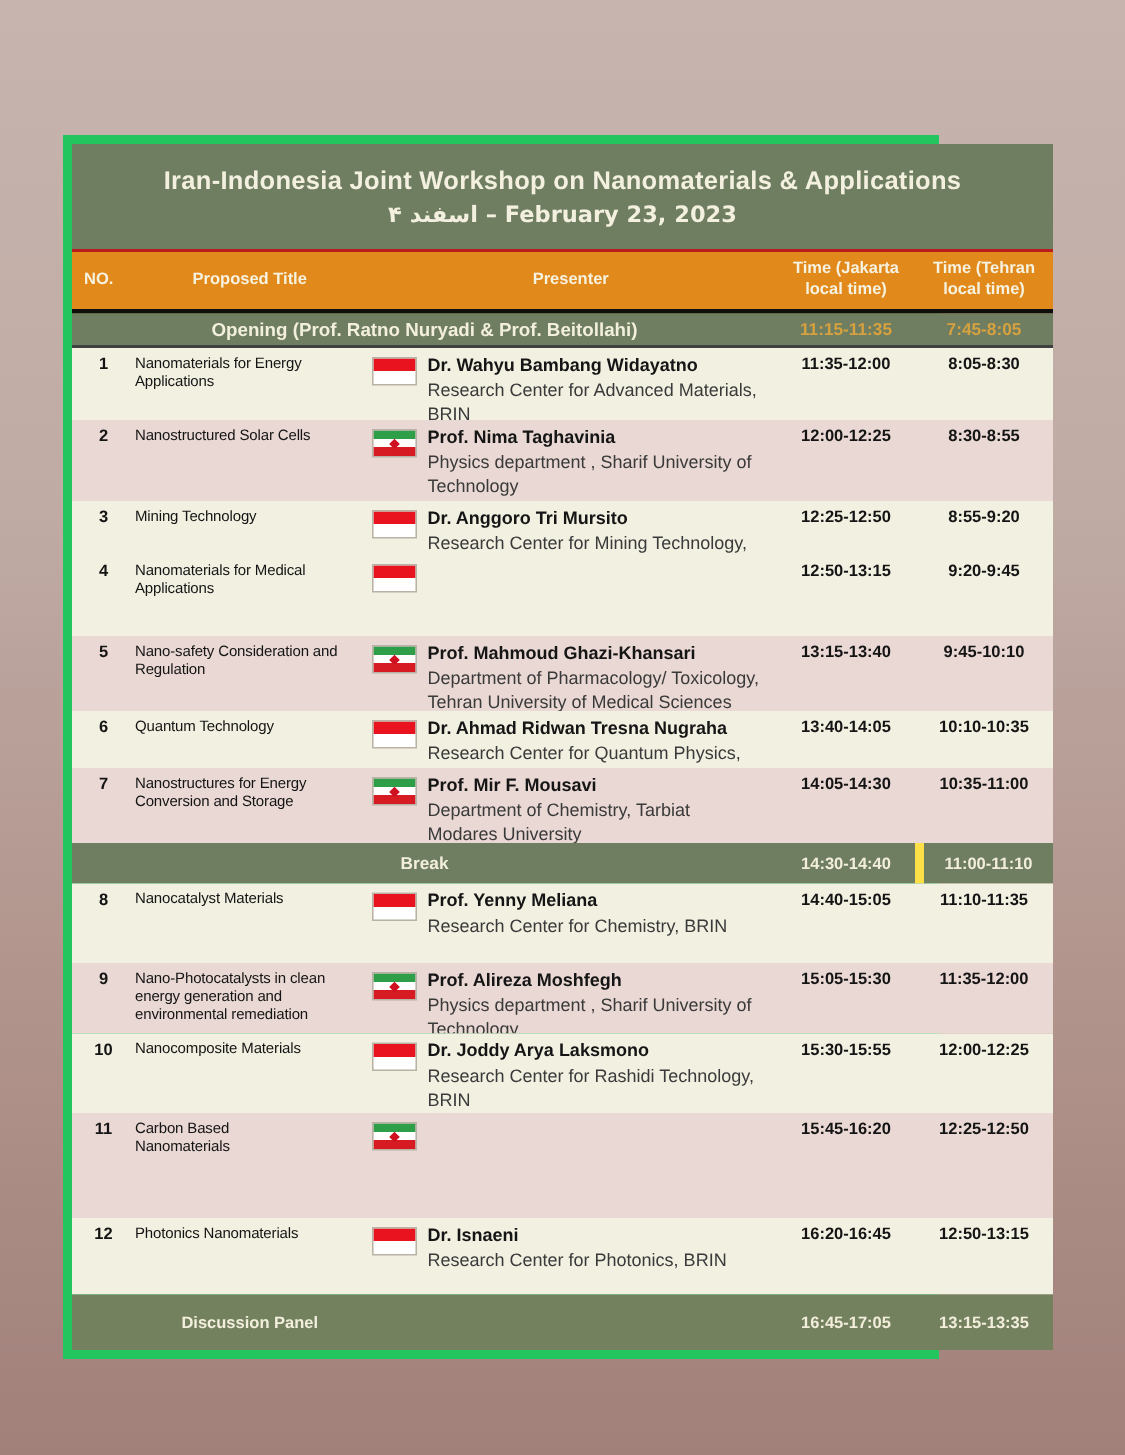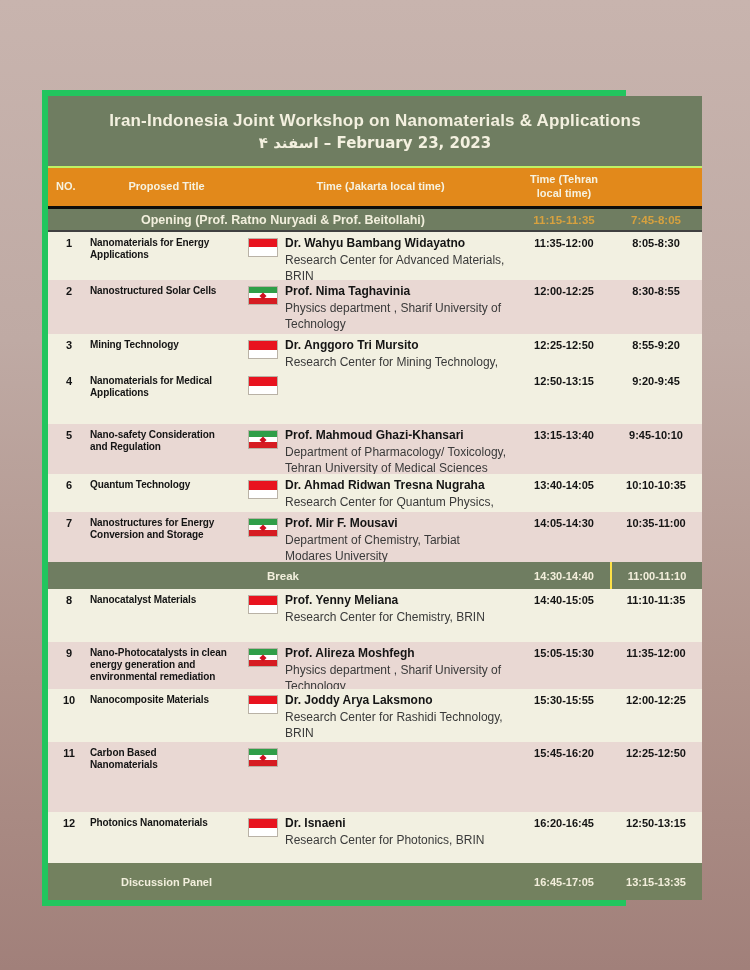--- a/index.html
+++ b/index.html
@@ -22,81 +22,82 @@
   }
   .main-title{font-size:17px;font-weight:bold;letter-spacing:.2px;}
   .sub-title{font-size:15px;font-weight:bold;font-family:"DejaVu Sans",sans-serif;text-align:right;}
 
   
   .grid{display:grid;grid-template-columns:42px 153px 275px 92px 92px;box-sizing:border-box;}
 
   
   .header-row{
     height:43px;background:#e2891b;color:#f6f2e0;font-weight:bold;font-size:11px;
-    border-top:2px solid #bef264;border-bottom:3px solid #0e0e0c;
+    border-top:2px solid #b91c1c;border-bottom:3px solid #0e0e0c;
     align-items:center;line-height:1.25;
   }
   .header-row .h-no{padding-left:8px;text-align:left;}
   .header-row .h-c{text-align:center;padding:0 5px;}
 
   
   .opening-row{
     height:23px;background:#6f7d61;border-bottom:2px solid #404040;
     align-items:center;
   }
   .opening-row .o-label{grid-column:1/4;text-align:center;color:#f2efdd;font-weight:bold;font-size:12.5px;}
   .opening-row .o-time{text-align:center;color:#d6a13f;font-weight:bold;font-size:11.5px;}
 
   
   .session-row{padding-top:5px;align-items:start;overflow:hidden;}
   .bg-cream{background:#f2f0e1;}
   .bg-pink{background:#e9d8d3;}
   .s-no{text-align:center;font-weight:bold;font-size:11px;color:#141414;}
-  .s-title{font-weight:bold;font-size:10px;line-height:1.22;color:#141414;padding-right:12px;letter-spacing:-.1px;}
+  .s-title{font-weight:normal;font-size:10px;line-height:1.22;color:#141414;padding-right:12px;letter-spacing:-.1px;}
   .s-title.narrow{max-width:100px;}
   .s-pres{display:flex;gap:7px;padding-left:5px;padding-right:10px;}
   .p-name{font-weight:bold;font-size:12px;color:#151515;line-height:1.1;}
   .p-aff{font-size:12px;color:#3a3a3a;line-height:1.35;margin-top:2px;}
   .s-time{text-align:center;font-weight:bold;font-size:11px;color:#141414;}
 
   
   .flag{flex:none;width:30px;height:19px;box-sizing:border-box;border:1px solid #b9b2a6;position:relative;margin-top:1px;}
   .flag.indonesia{background:linear-gradient(180deg,#e8131f 0%,#e8131f 50%,#ffffff 50%,#ffffff 100%);}
   .flag.iran{background:linear-gradient(180deg,#2f9e48 0%,#2f9e48 33%,#ffffff 33%,#ffffff 66%,#d61c22 66%,#d61c22 100%);}
   .flag.iran::after{
     content:"";position:absolute;left:50%;top:50%;width:5px;height:5px;background:#cf1020;
     transform:translate(-50%,-50%) rotate(45deg);
   }
 
   
   .break-row{height:27px;background:#6f7d61;}
   .break-row>div{display:flex;align-items:center;justify-content:center;height:100%;}
   .break-row .b-label{grid-column:1/4;color:#f2efdd;font-weight:bold;font-size:11.5px;}
   .break-row .b-time{color:#f2eedb;font-weight:bold;font-size:11px;}
-  .break-row .b-time.divided{border-left:2px solid #fde047;box-sizing:border-box;}
+  .break-row .b-time.divided{border-left:6px solid #fde047;box-sizing:border-box;}
 
   
   .discussion-row{flex:1;background:#73815f;align-items:center;}
   .discussion-row .d-label{grid-column:2/3;text-align:center;color:#f2efdd;font-weight:bold;font-size:11px;}
   .discussion-row .d-time{text-align:center;color:#f2eedb;font-weight:bold;font-size:11px;}
 </style>
 </head>
 <body>
 
 <div class="frame">
   <div class="sheet">
 
     <div class="title-band">
       <div class="main-title">Iran-Indonesia Joint Workshop on Nanomaterials &amp; Applications</div>
       <div class="sub-title">۴ اسفند – February 23, 2023</div>
     </div>
 
     <div class="grid header-row">
       <div class="h-no">NO.</div>
       <div class="h-c">Proposed Title</div>
+      <div class="h-c">Presenter</div>
       <div class="h-c">Time (Jakarta local time)</div>
       <div class="h-c">Time (Tehran local time)</div>
     </div>
 
     <div class="grid opening-row">
       <div class="o-label">Opening (Prof. Ratno Nuryadi &amp; Prof. Beitollahi)</div>
       <div class="o-time">11:15-11:35</div>
       <div class="o-time">7:45-8:05</div>
     </div>
 

